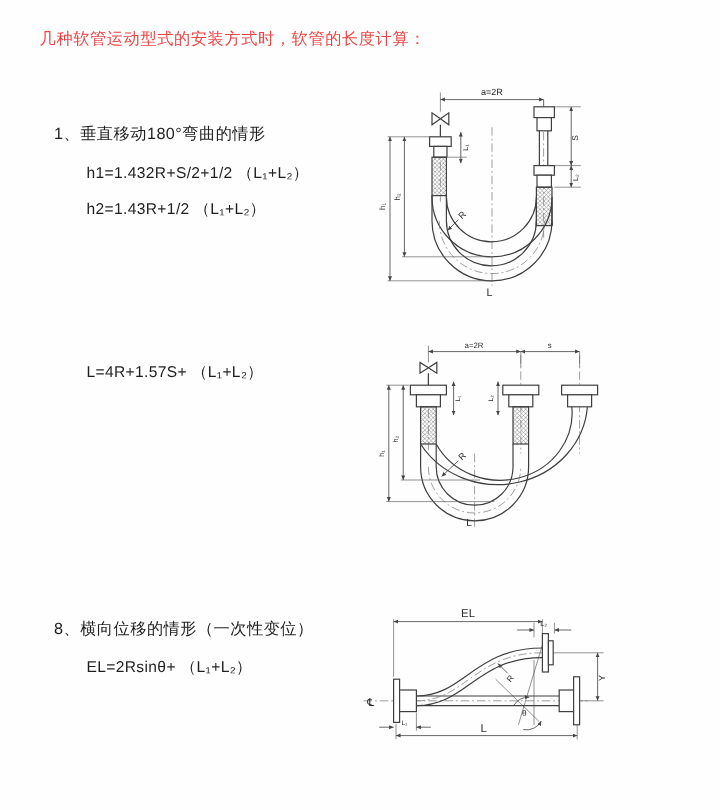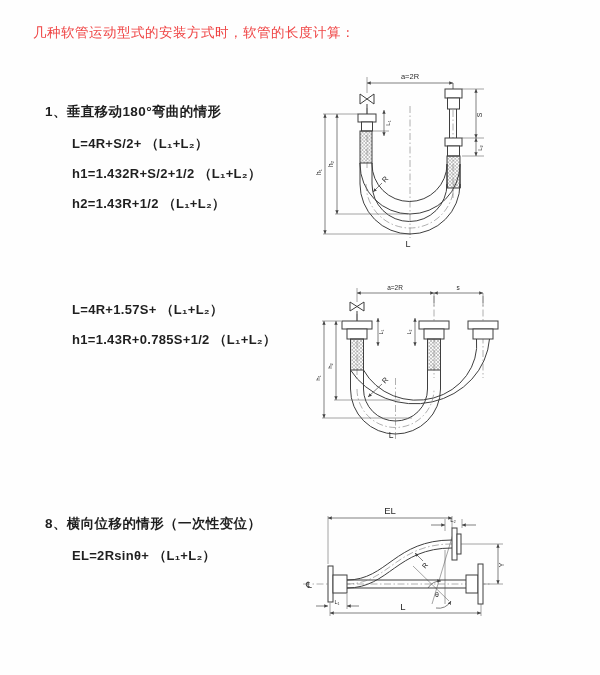--- a/index.html
+++ b/index.html
@@ -7,21 +7,21 @@
     width:600px;height:675px;position:relative;overflow:hidden;
     background:#fefefe;
     font-family:"Liberation Sans","DejaVu Sans",sans-serif;
     color:#222;
   }
   .doc-title{
     position:absolute;left:33px;top:24px;
     font-size:13.5px;letter-spacing:.5px;color:#ef4444;
     white-space:nowrap;
   }
-  .sec{position:absolute;left:45px;width:280px;font-weight:bold;}
+  .sec{position:absolute;left:45px;width:280px;}
   #sec1{top:103px}
   #sec2{top:295px}
   #sec3{top:515px}
   .sec-heading{font-size:13.5px;letter-spacing:.4px;color:#1f1f1f;margin:0 0 8px 0;white-space:nowrap;}
   .formula{font-size:13px;line-height:30px;margin-left:27px;letter-spacing:.3px;color:#1f1f1f;white-space:nowrap;}
   svg{position:absolute;}
   #d1{left:310px;top:66px}
   #d2{left:312px;top:278px}
   #d3{left:295px;top:498px}
   .obj{stroke:#3f3f3f;stroke-width:1;fill:none;}
@@ -31,28 +31,26 @@
   .cl{stroke:#6e6e6e;stroke-width:.55;fill:none;stroke-dasharray:7 2.5 1.5 2.5;}
   .lbl{fill:#2b2b2b;font-family:"Liberation Sans","DejaVu Sans",sans-serif;}
 </style>
 </head>
 <body>
 
 <div class="doc-title">几种软管运动型式的安装方式时，软管的长度计算：</div>
 
 <div class="sec" id="sec1">
   <div class="sec-heading">1、垂直移动180°弯曲的情形</div>
-  <div class="formula">L=4R+S/2+ （L₁+L₂）</div>
   <div class="formula">h1=1.432R+S/2+1/2 （L₁+L₂）</div>
   <div class="formula">h2=1.43R+1/2 （L₁+L₂）</div>
 </div>
 
 <div class="sec" id="sec2">
   <div class="formula">L=4R+1.57S+ （L₁+L₂）</div>
-  <div class="formula">h1=1.43R+0.785S+1/2 （L₁+L₂）</div>
 </div>
 
 <div class="sec" id="sec3">
   <div class="sec-heading">8、横向位移的情形（一次性变位）</div>
   <div class="formula">EL=2Rsinθ+ （L₁+L₂）</div>
 </div>
 
 <svg id="d1" width="245" height="197" viewBox="0 0 245 197">
   <defs>
     <marker id="a1" viewBox="0 0 10 10" refX="9" refY="5" markerWidth="6" markerHeight="6" orient="auto-start-reverse">

